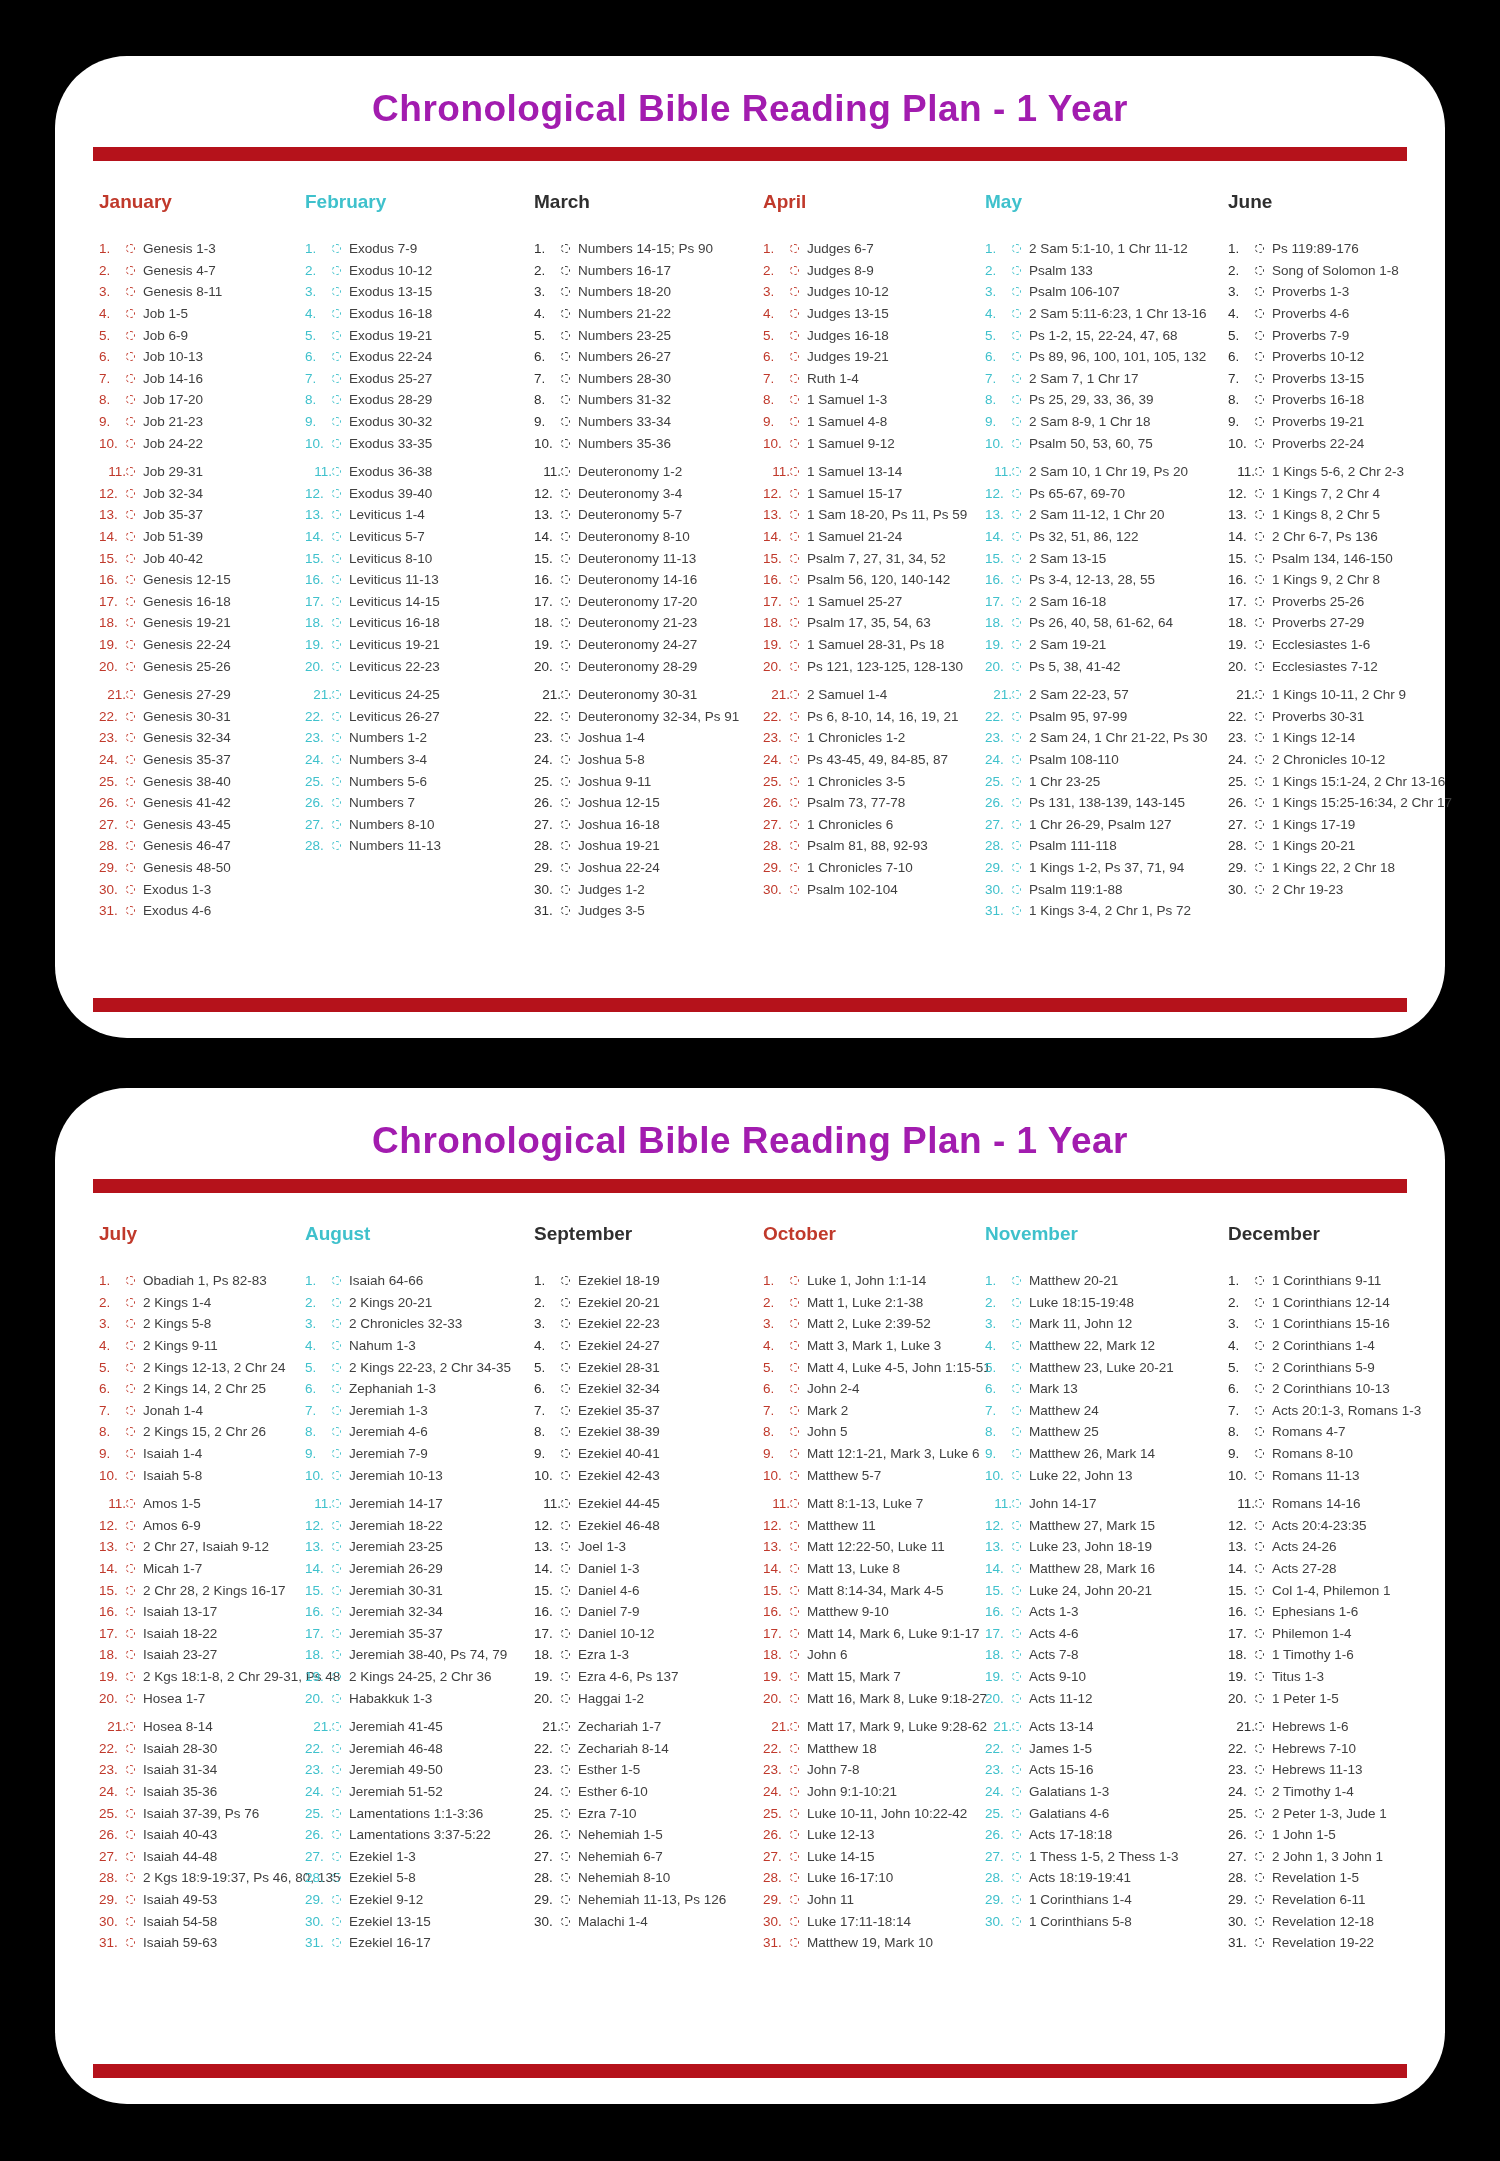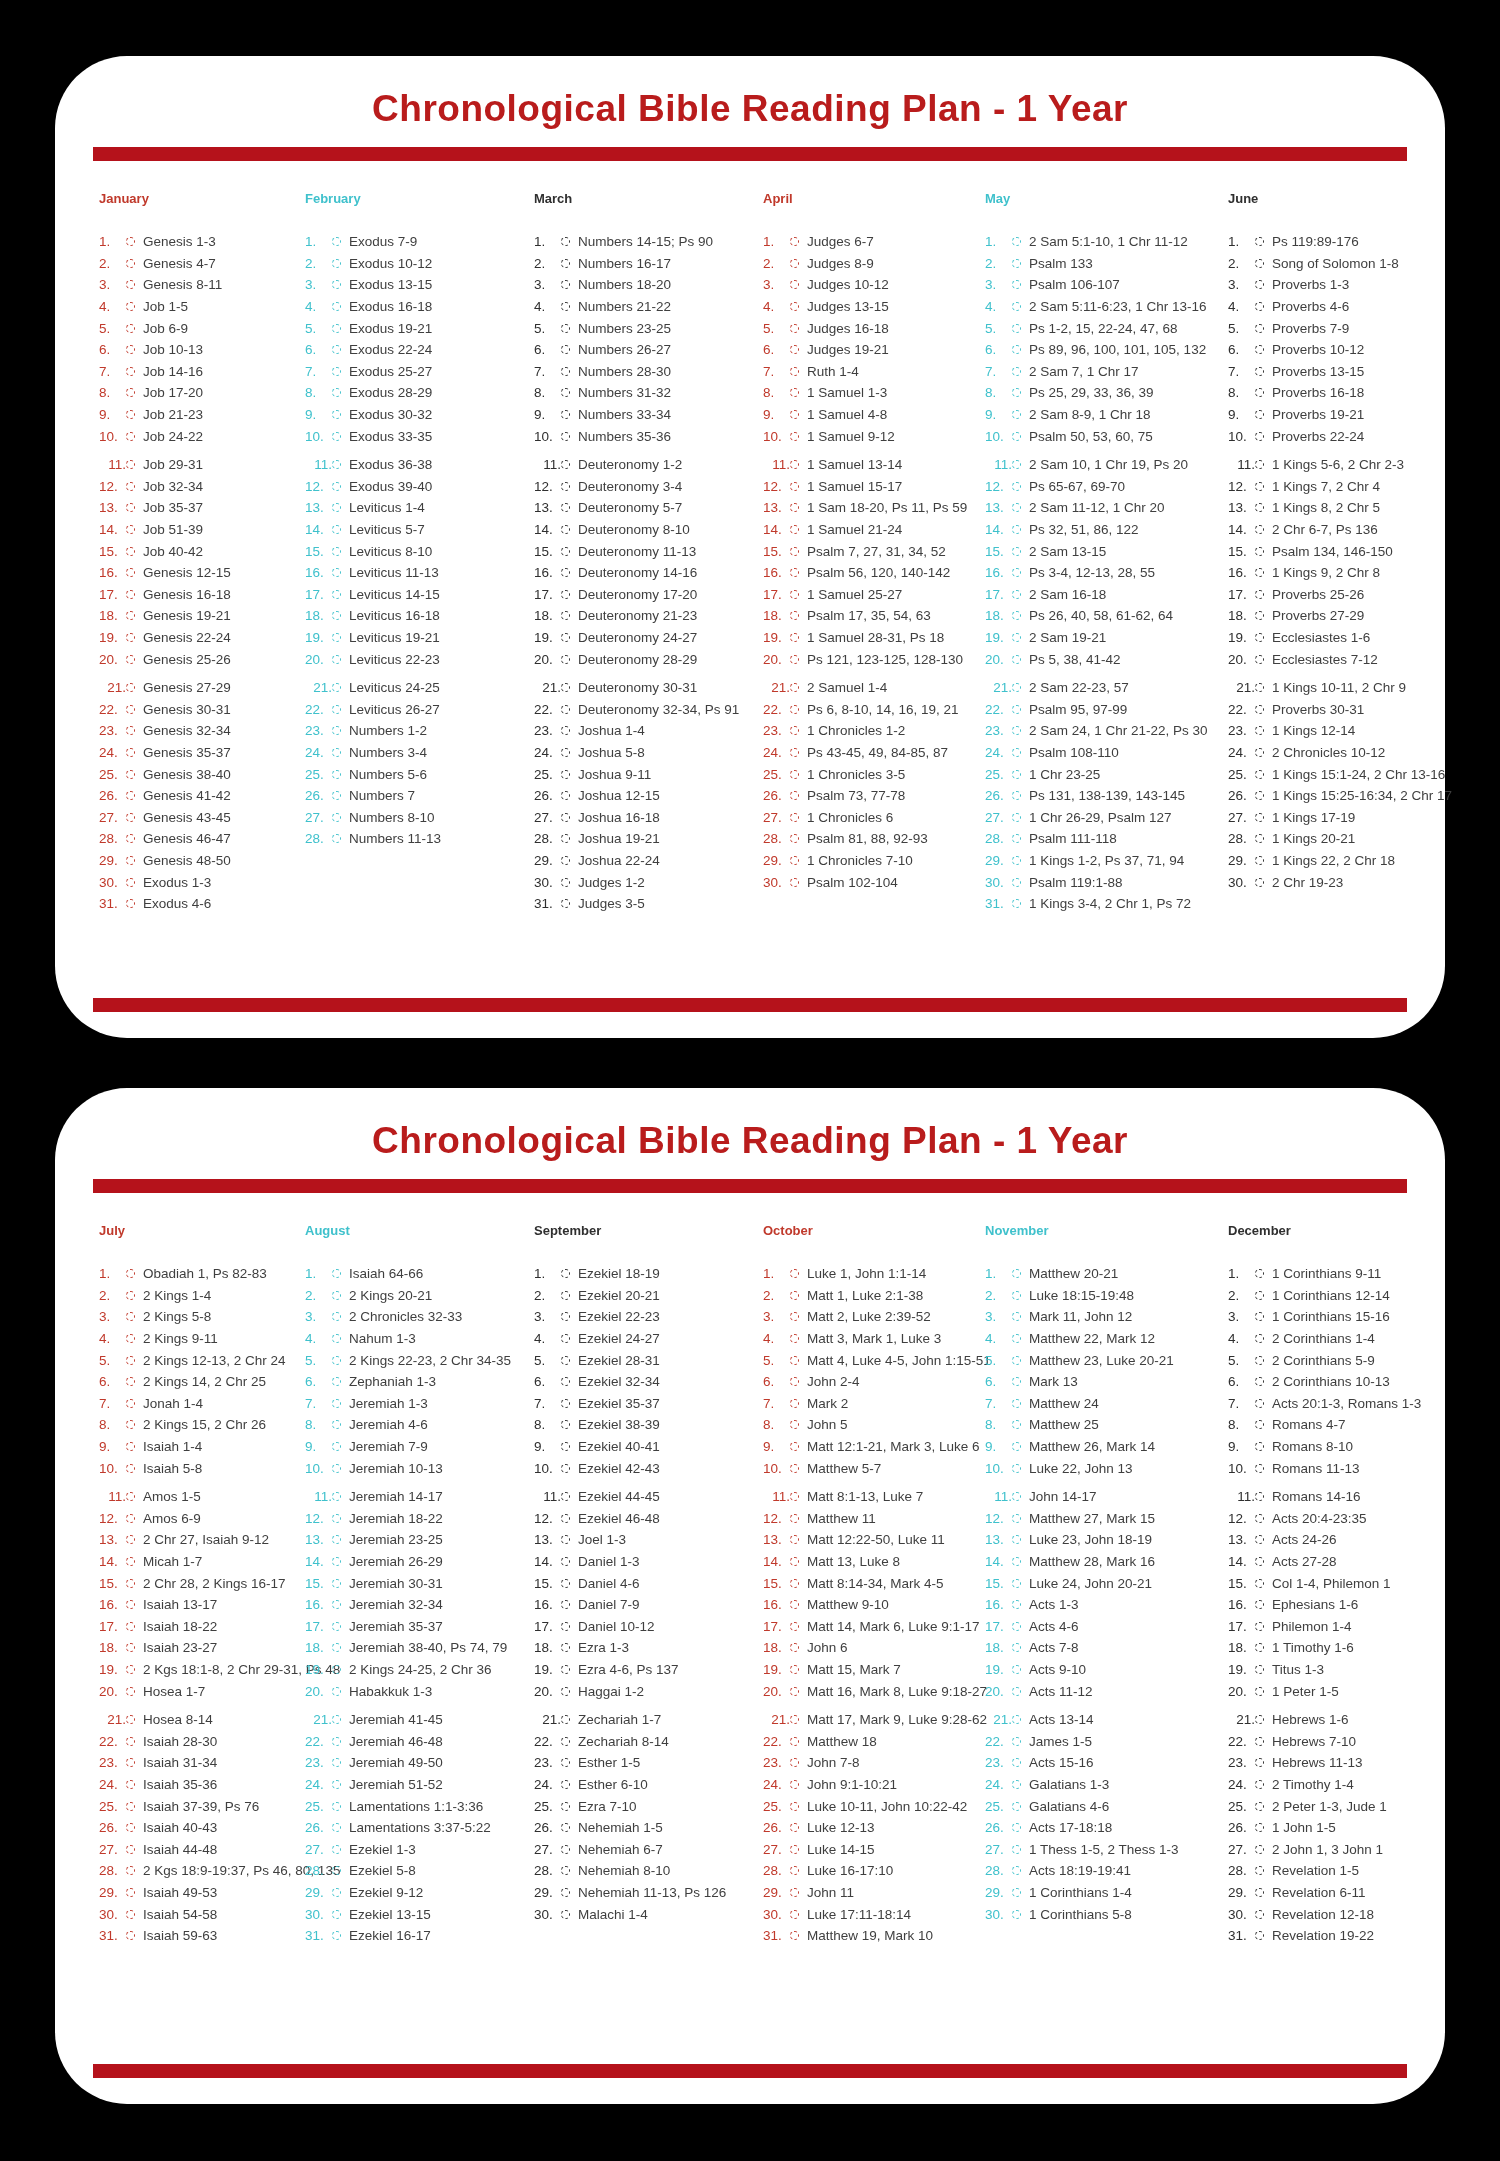--- a/index.html
+++ b/index.html
@@ -12,30 +12,30 @@
     width:1500px;height:2161px;background:var(--bg);
     font-family:"Liberation Sans",sans-serif;overflow:hidden;
   }
   .panel{
     background:var(--panel);border-radius:72px;margin:0 55px;
     display:flex;flex-direction:column;
   }
   #panel-top{margin-top:56px;height:982px;}
   #panel-bottom{margin-top:50px;height:1016px;}
   .page-title{
-    text-align:center;font-size:37px;font-weight:bold;color:#b91c1c;
+    text-align:center;font-size:37px;font-weight:bold;color:#a21caf;
     margin:32px 0 0;letter-spacing:.5px;
   }
   .accent-bar{height:14px;background:var(--bar);margin:17px 38px 0;flex:none;}
   .accent-bar.bottom{margin-top:auto;margin-bottom:26px;}
   .months{
     display:grid;grid-template-columns:206px 229px 229px 222px 243px 1fr;
     padding:30px 18px 0 44px;align-items:start;
   }
-  .month-name{font-size:13px;font-weight:bold;margin:0 0 25px;display:block;}
+  .month-name{font-size:19px;font-weight:bold;margin:0 0 25px;display:block;}
   .rows{list-style:none;margin:0;padding:0;}
   .row{display:flex;align-items:center;height:21.6px;font-size:13.5px;white-space:nowrap;}
   .row.group-gap{margin-top:7px;text-align:right;}
   .day-num{width:27px;flex:none;}
   .circle-icon{
     width:9px;height:9px;border:1.5px dashed currentColor;border-radius:50%;
     flex:none;margin-right:8px;display:inline-block;
   }
   .reading{color:var(--text);}
   .c-red{color:var(--red);}

